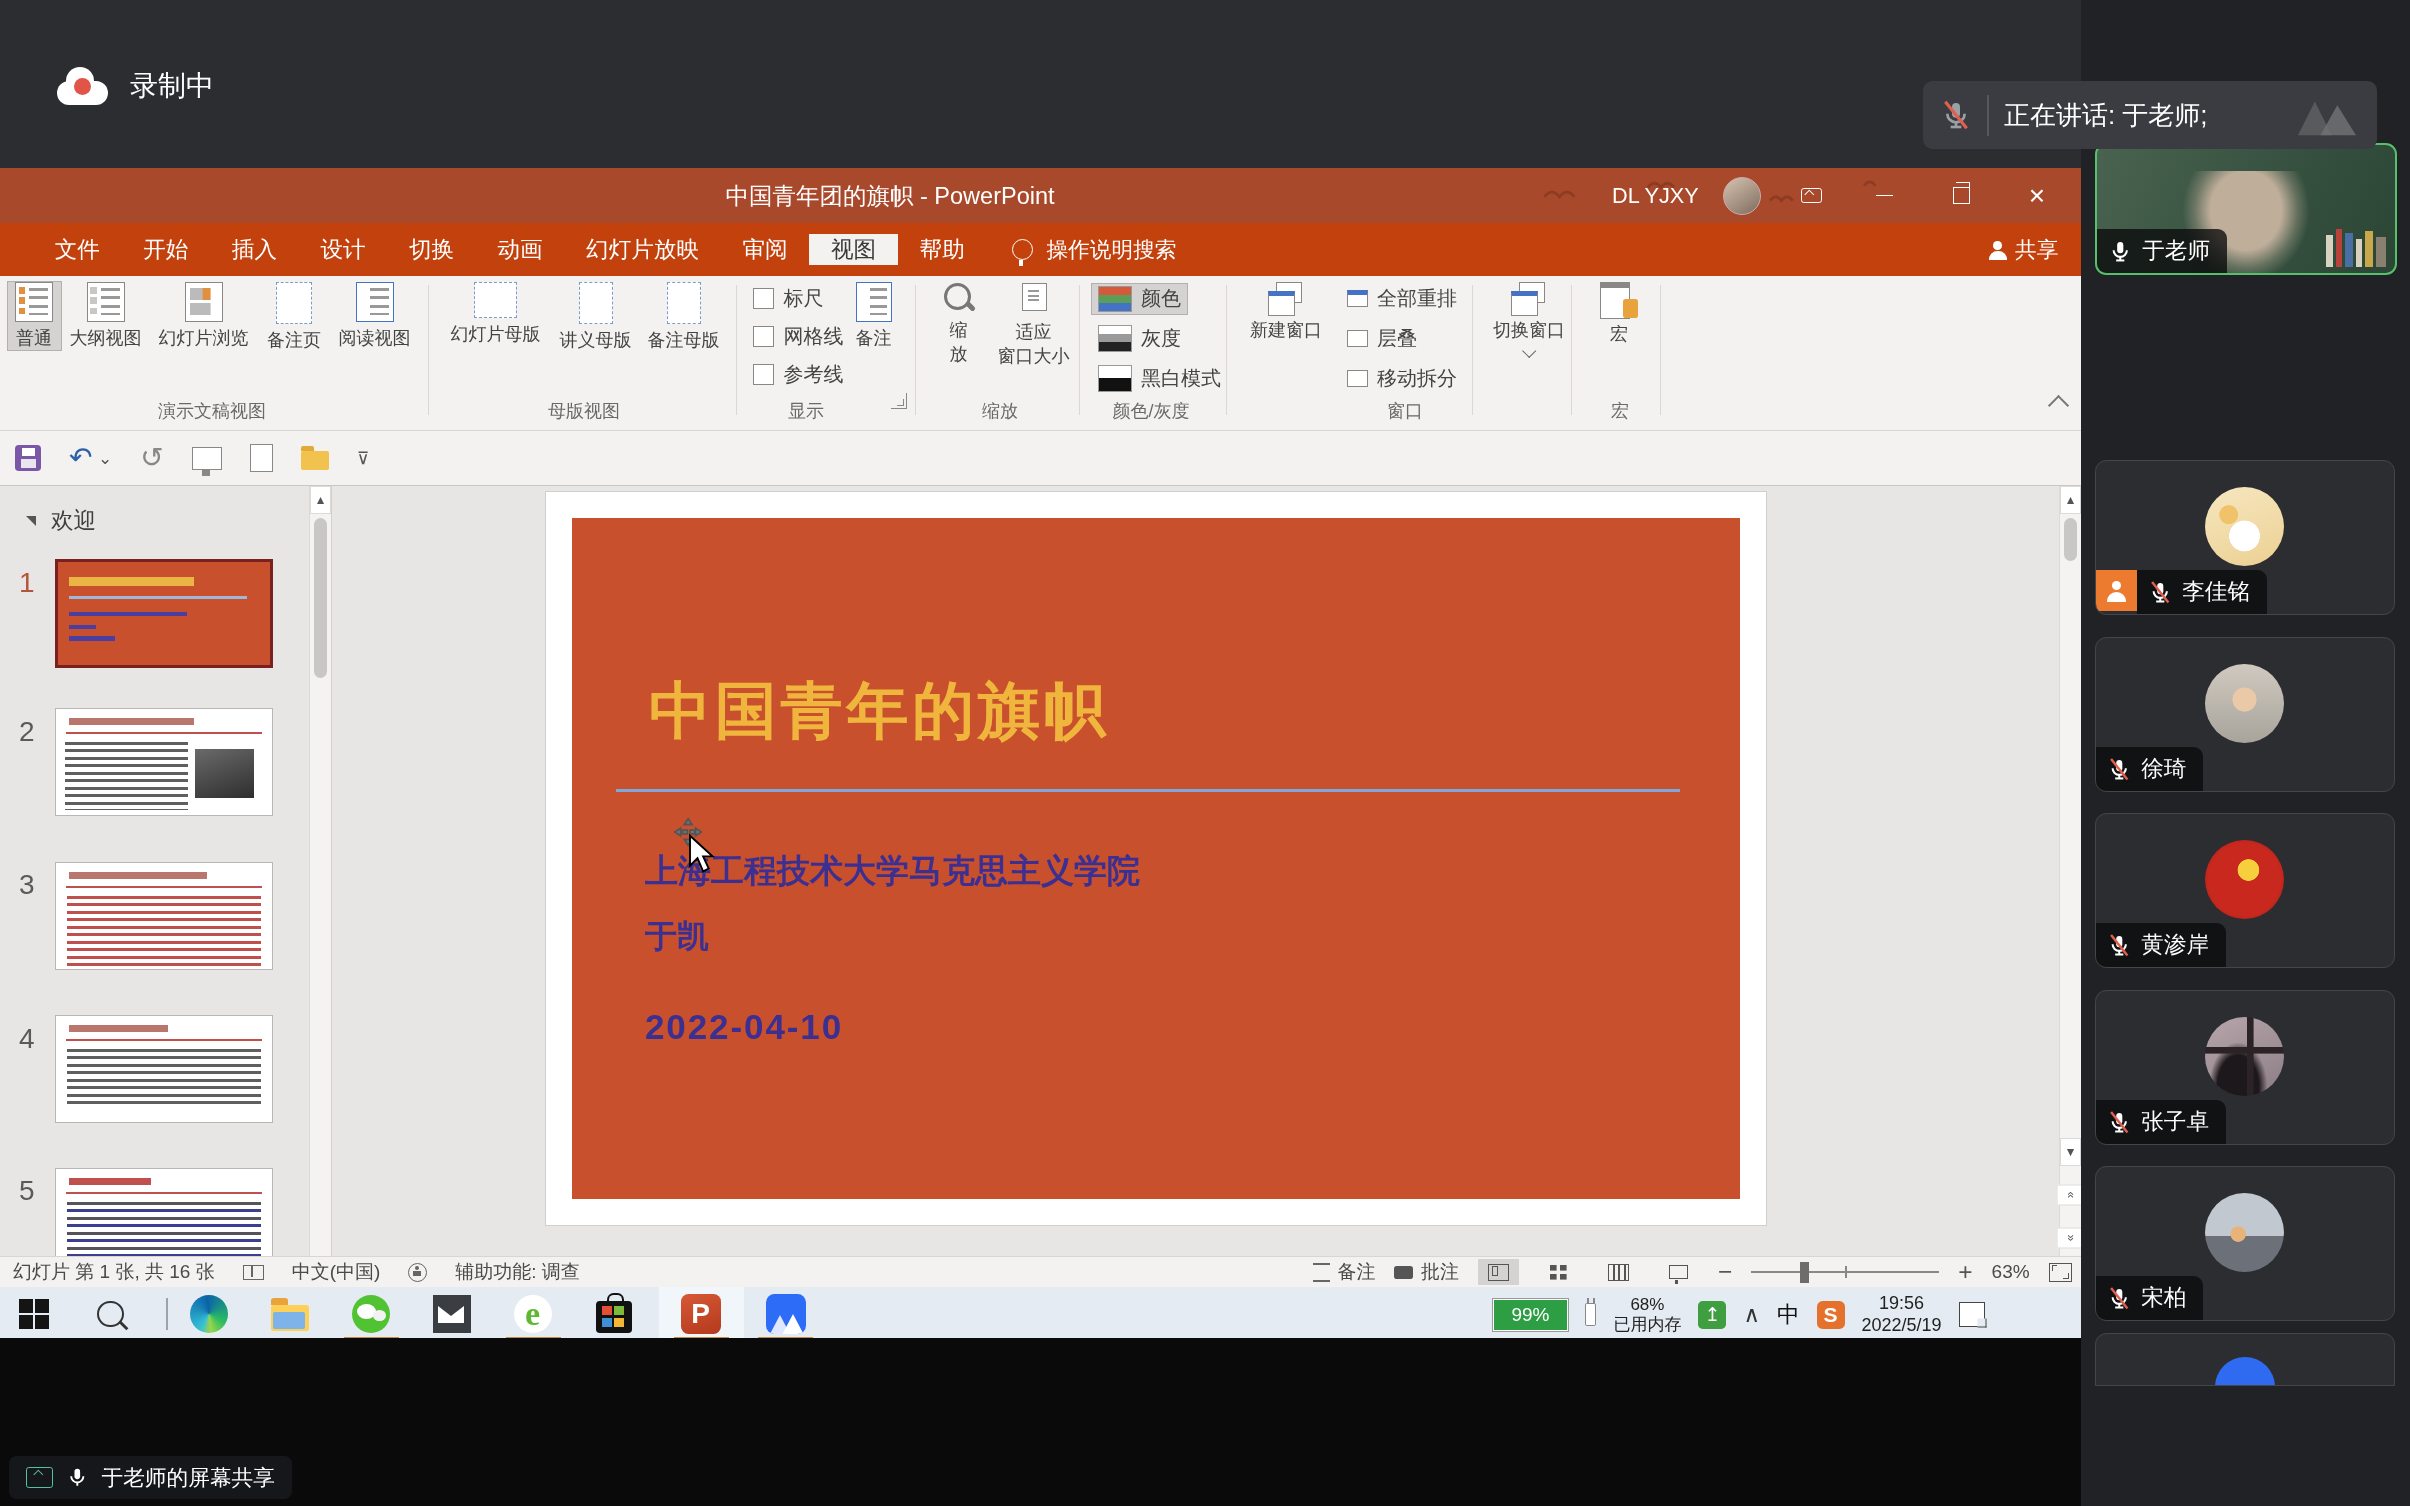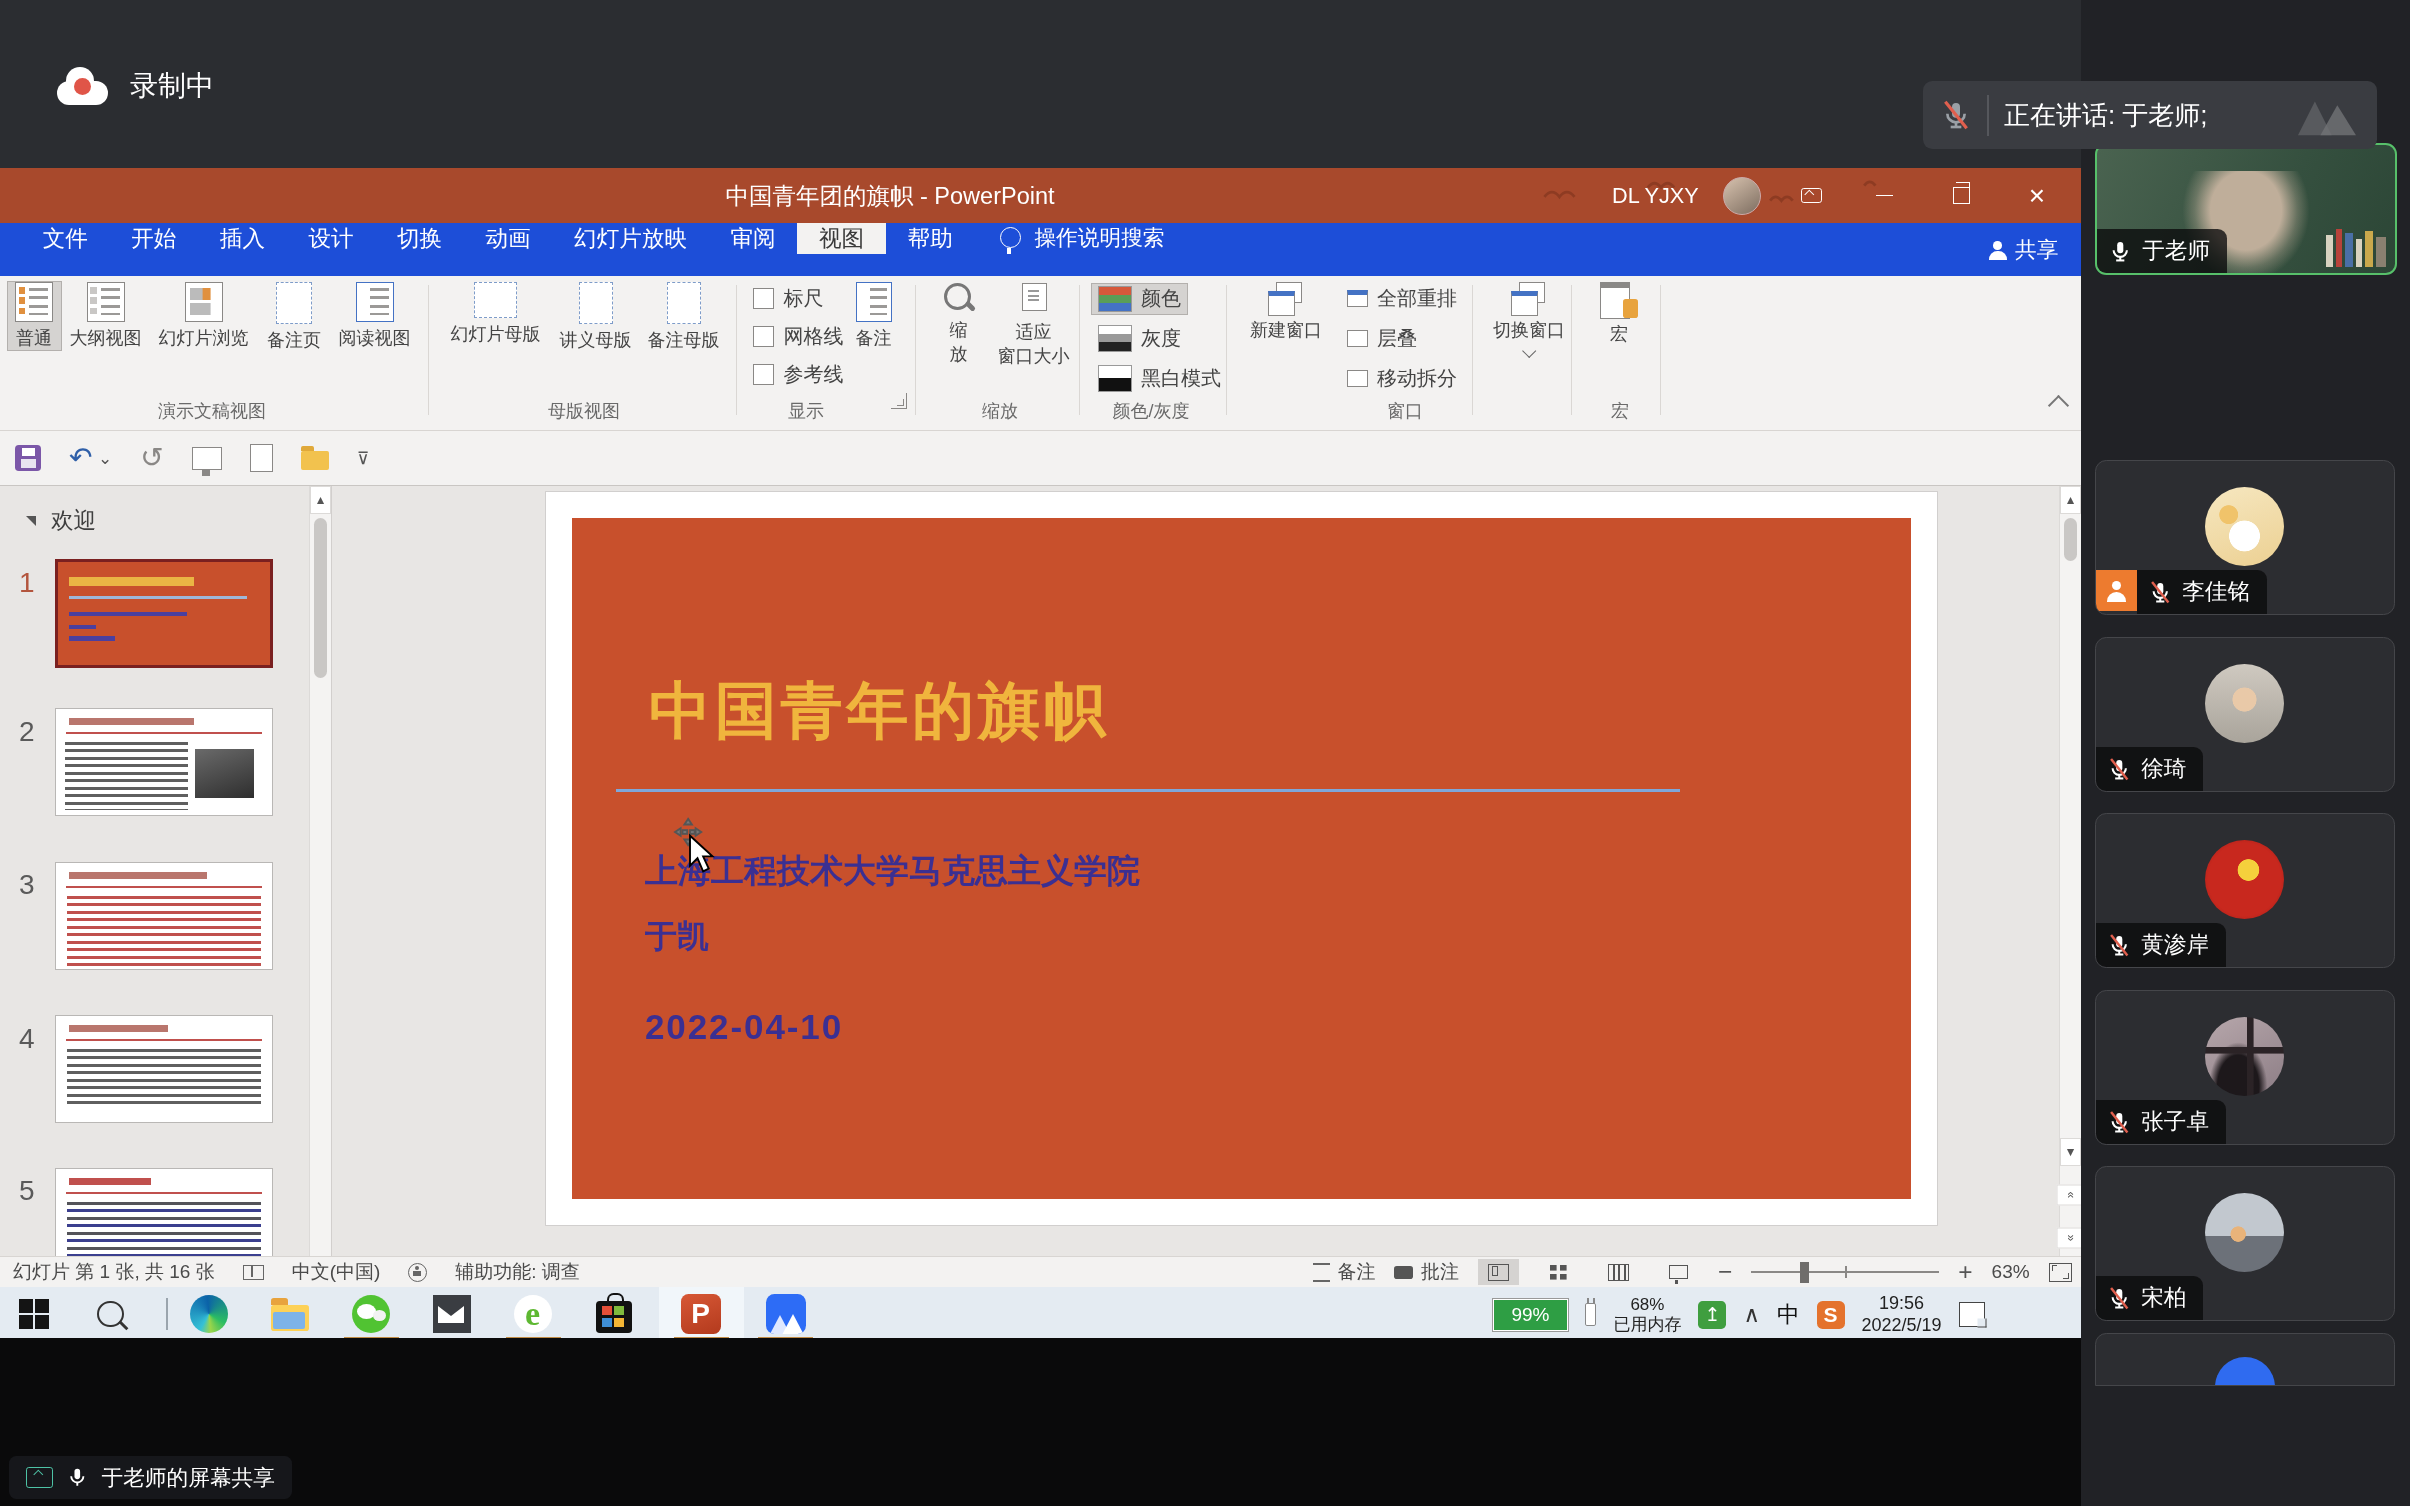--- a/index.html
+++ b/index.html
@@ -26,21 +26,21 @@
   .tb-avatar{position:absolute;left:1723px;top:9.4px;width:36px;height:36px;border-radius:50%;
              background:linear-gradient(145deg,#d7c2ae,#7d6d60);border:0.9px solid #caa;}
   .wc{position:absolute;top:0;width:62px;height:55px;display:flex;align-items:center;justify-content:center;color:#fff;}
   .wc-ribbon{left:1780px}.wc-min{left:1853px}.wc-max{left:1930px}.wc-close{left:2006px;font-size:28px;}
   .minbar{width:17px;height:1.9px;background:#fff;}
   .maxbox{width:15px;height:15px;border:1.9px solid #fff;position:relative;}
   .maxbox:before{content:"";position:absolute;left:2.8px;top:-5.6px;width:13px;height:13px;border:1.9px solid #fff;border-bottom:none;border-left:none;}
   .ribicon{width:19px;height:13px;border:1.9px solid #fff;border-radius:2.8px;position:relative;}
   .ribicon:before{content:"";position:absolute;left:4.7px;top:1.9px;width:5.6px;height:5.6px;border-left:1.9px solid #fff;border-top:1.9px solid #fff;transform:rotate(45deg);}
   
-  .tabrow{position:relative;height:53px;background:#1d4ed8;display:flex;align-items:flex-start;color:#fff;padding-left:21px;}
+  .tabrow{position:relative;height:53px;background:#c2410c;display:flex;align-items:center;color:#fff;padding-left:33px;}
   .tab{padding:0 21.7px;display:flex;align-items:center;font-size:22.6px;cursor:default;}
   .tab.active{background:#f3f2f1;color:#3a3a3a;}
   .tellme{display:flex;align-items:center;gap:13px;margin-left:26px;font-size:21.7px;}
   .bulb{width:19px;height:19px;border:1.9px solid #fff;border-radius:50%;position:relative;}
   .bulb:after{content:"";position:absolute;left:5.6px;bottom:-6.6px;width:3.8px;height:5.6px;background:#fff;}
   .share-btn{position:absolute;right:22.6px;top:0;height:53px;display:flex;align-items:center;gap:9.4px;font-size:21.7px;}
   .person{width:17px;height:17px;position:relative;}
   .person:before{content:"";position:absolute;left:4.7px;top:0;width:8.5px;height:8.5px;border-radius:50%;background:#fff;}
   .person:after{content:"";position:absolute;left:0;bottom:-1.9px;width:18px;height:8.5px;border-radius:8.5px 8.5px 0 0;background:#fff;}
   
@@ -115,21 +115,21 @@
   .tu{height:2.8px;background:#c0504d;width:91%;margin:6.6px auto 0;}
   .tbody{display:flex;gap:7.5px;padding:7.5px 9.4px;}
   .lines-dark{background:repeating-linear-gradient(180deg,#5f5f5f 0 2.8px,transparent 2.8px 7.5px);}
   .lines-red{background:repeating-linear-gradient(180deg,#c0504d 0 2.8px,transparent 2.8px 7.5px);}
   .lines-mix{background:repeating-linear-gradient(180deg,#54545a 0 2.8px,transparent 2.8px 7.5px,#3b3f8f 7.5px 10.4px,transparent 10.4px 15px);}
   .photo{background:linear-gradient(160deg,#6a6a6a,#2e2e2e);}
   .vsb{position:absolute;top:0;width:21px;background:#f4f3f2;border-left:0.9px solid #dcdad8;}
   .sbarrow{width:21px;height:28px;background:#fff;border:0.9px solid #dcdad8;box-sizing:border-box;color:#555;font-size:12.2px;display:flex;align-items:center;justify-content:center;}
   .sbthumb{width:13px;margin:3.8px auto;background:#c9c7c5;border-radius:6.6px;}
   
-  .slide{position:absolute;left:546px;top:5.6px;width:1391px;height:733px;background:#fff;box-shadow:0 0 0 0.9px #cfcdcb;}
+  .slide{position:absolute;left:546px;top:5.6px;width:1220px;height:733px;background:#fff;box-shadow:0 0 0 0.9px #cfcdcb;}
   .orange{position:absolute;left:26px;top:26px;right:26px;bottom:26px;background:#c8502c;}
   .stitle{position:absolute;left:77px;top:151px;font-size:62px;letter-spacing:3.8px;color:#f0b53d;font-weight:bold;}
   .sline{position:absolute;left:44px;top:271px;width:1064px;height:3.8px;background:#7fa7da;}
   .sorg{position:absolute;left:73px;top:331px;font-size:33px;color:#3b2f92;font-weight:bold;}
   .sauthor{position:absolute;left:73px;top:397px;font-size:32px;color:#3b2f92;font-weight:bold;}
   .sdate{position:absolute;left:73px;top:460px;font-size:35px;color:#3b2f92;font-weight:bold;letter-spacing:1.9px;margin-top:29px;}
   .cursor{position:absolute;left:671px;top:331px;z-index:5;}
   
   .statusbar{position:relative;height:30px;background:#f3f2f1;border-top:0.9px solid #d8d5d2;color:#4a4a4a;font-size:19px;}
   .sb-left{position:absolute;left:13px;top:0;height:30px;display:flex;align-items:center;gap:28px;white-space:nowrap;}

